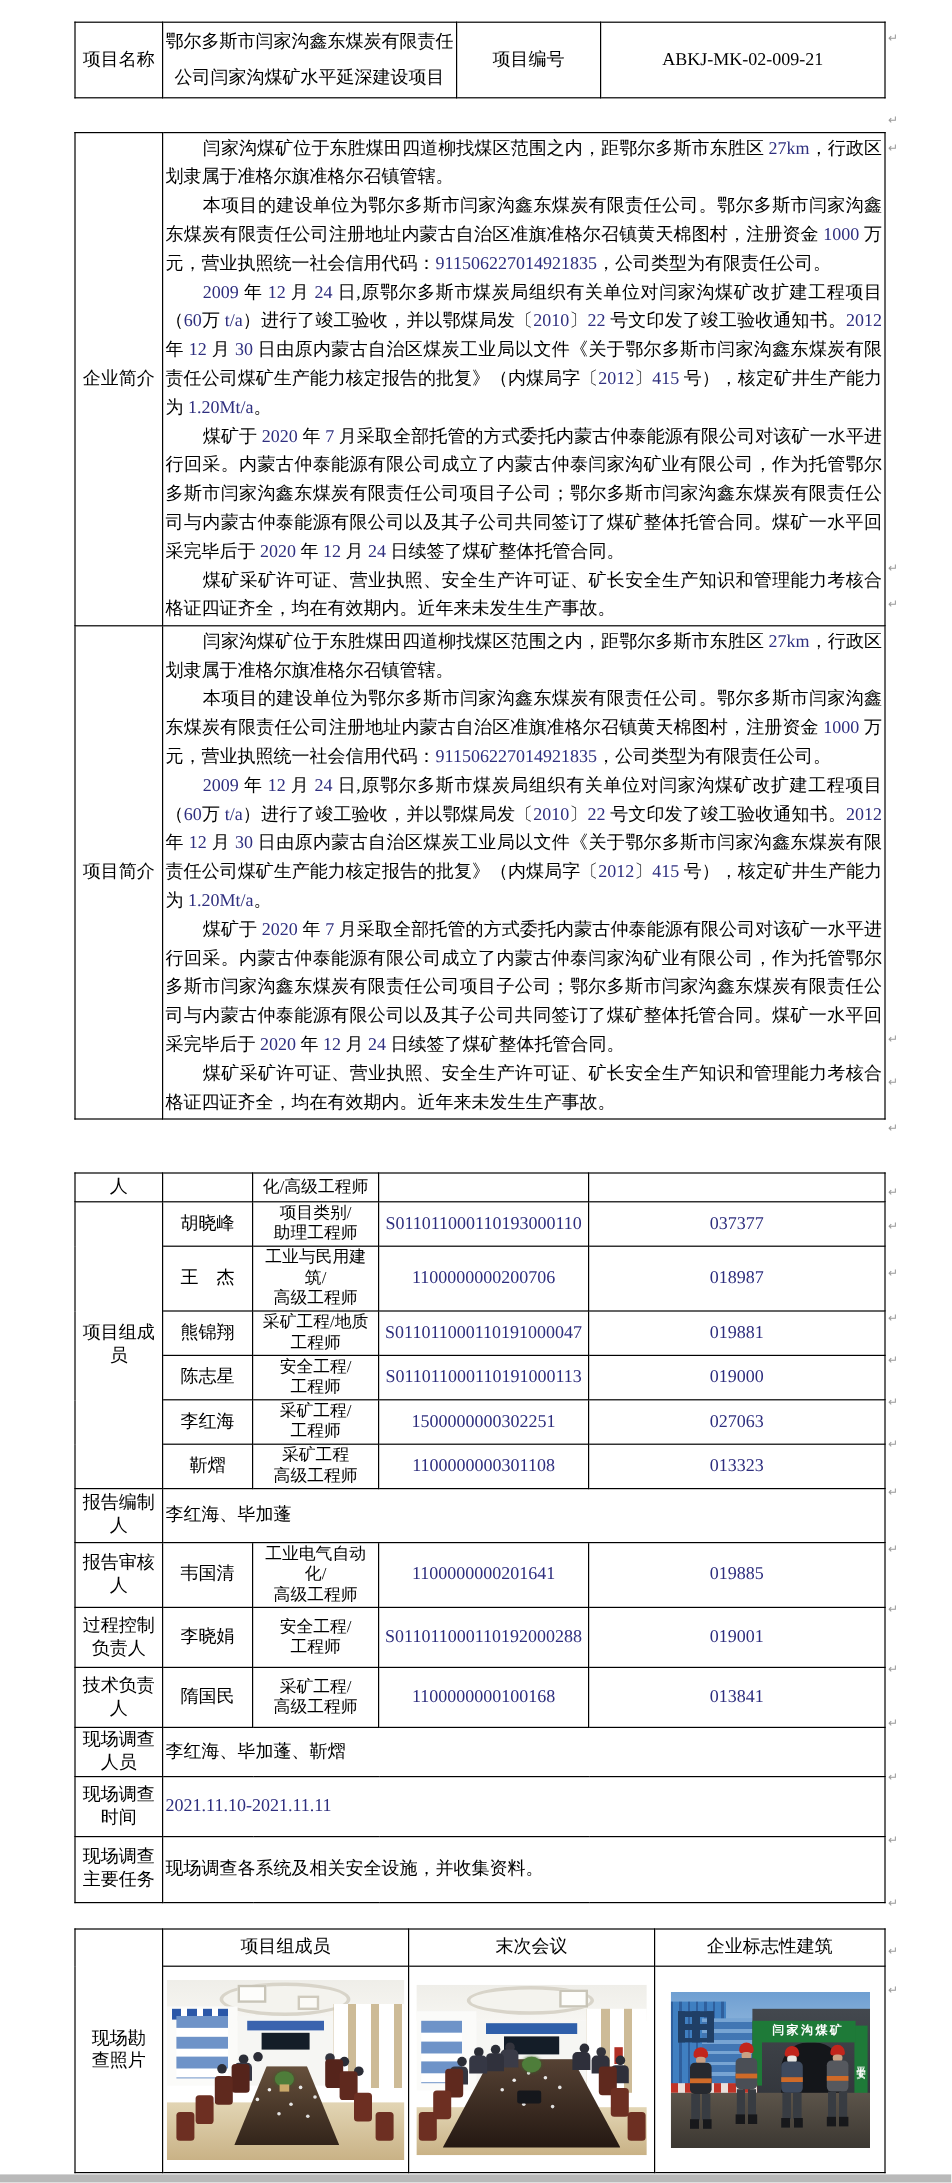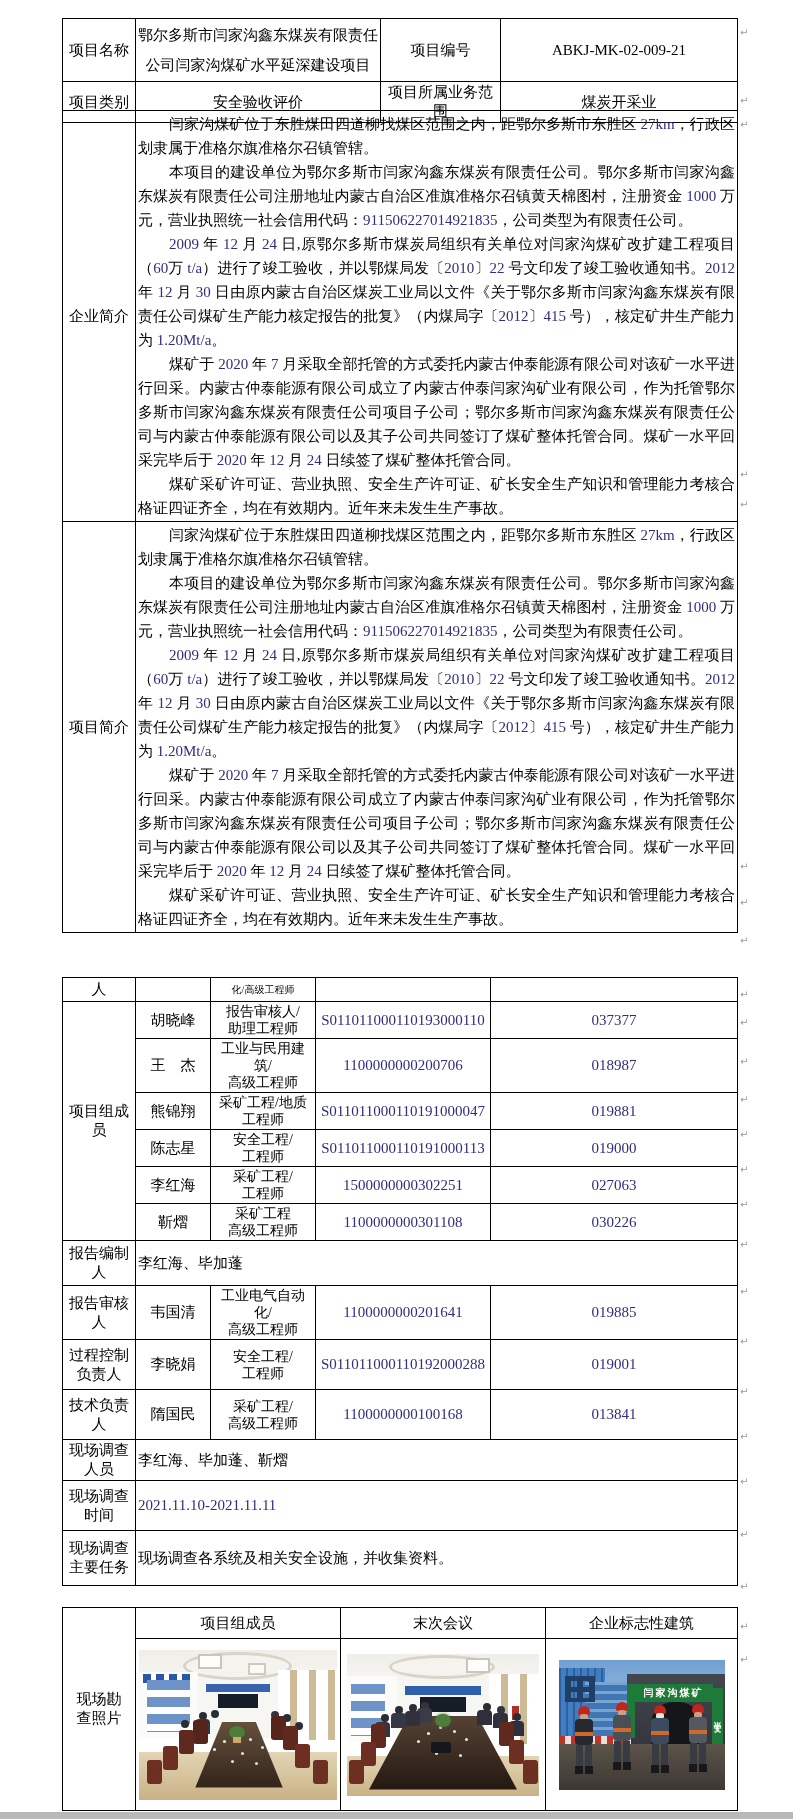--- a/index.html
+++ b/index.html
@@ -93,26 +93,20 @@
         <col style="width:120px">
         <col style="width:237px">
       </colgroup>
     <tbody>
         <tr style="height:62px">
       <td class="lbl">项目名称</td>
       <td class="ctr" style="line-height:30px">鄂尔多斯市闫家沟鑫东煤炭有限责任公司闫家沟煤矿水平延深建设项目</td>
       <td class="lbl">项目编号</td>
       <td class="ctr">ABKJ-MK-02-009-21</td>
     </tr>
-    <tr style="height:32px">
-      <td class="lbl">项目类别</td>
-      <td class="ctr">安全验收评价</td>
-      <td class="lbl">项目所属业务范围</td>
-      <td class="ctr">煤炭开采业</td>
-    </tr>
   </tbody>
     </table>
 
   <table class="t" style="left:62px;top:110px;width:675px;">
     <colgroup>
         <col style="width:73px">
         <col style="width:602px">
       </colgroup>
     <tbody>
         <tr style="height:386px">
@@ -155,29 +149,29 @@
         <col style="width:73px">
         <col style="width:75px">
         <col style="width:105px">
         <col style="width:175px">
         <col style="width:247px">
       </colgroup>
     <tbody>
         <tr style="height:24px">
       <td class="lbl">人</td>
       <td></td>
-      <td class="ctr" style="font-size:10px">化/高级工程师</td>
+      <td class="ctr" style="font-size:14px">化/高级工程师</td>
       <td></td>
       <td></td>
     </tr>
     <tr style="height:37px">
       <td class="lbl" rowspan="6">项目组成员</td>
       <td class="ctr">胡晓峰</td>
       <td>
-            <span class="tl">报告审核人/</span>
+            <span class="tl">项目类别/</span>
             <span class="tl">助理工程师</span>
           </td>
       <td class="ctr num">S011011000110193000110</td>
       <td class="ctr num">037377</td>
     </tr>
     <tr style="height:40px">
       <td class="ctr">王　杰</td>
       <td>
             <span class="tl">工业与民用建筑/</span>
             <span class="tl">高级工程师</span>
@@ -212,21 +206,21 @@
       <td class="ctr num">1500000000302251</td>
       <td class="ctr num">027063</td>
     </tr>
     <tr style="height:35px">
       <td class="ctr">靳熠</td>
       <td>
             <span class="tl">采矿工程</span>
             <span class="tl">高级工程师</span>
           </td>
       <td class="ctr num">1100000000301108</td>
-      <td class="ctr num">030226</td>
+      <td class="ctr num">013323</td>
     </tr>
     <tr style="height:45px">
       <td class="lbl">报告编制人</td>
       <td class="lft" colspan="4">李红海、毕加蓬</td>
     </tr>
     <tr style="height:50px">
       <td class="lbl">报告审核人</td>
       <td class="ctr">韦国清</td>
       <td>
             <span class="tl">工业电气自动化/</span>

